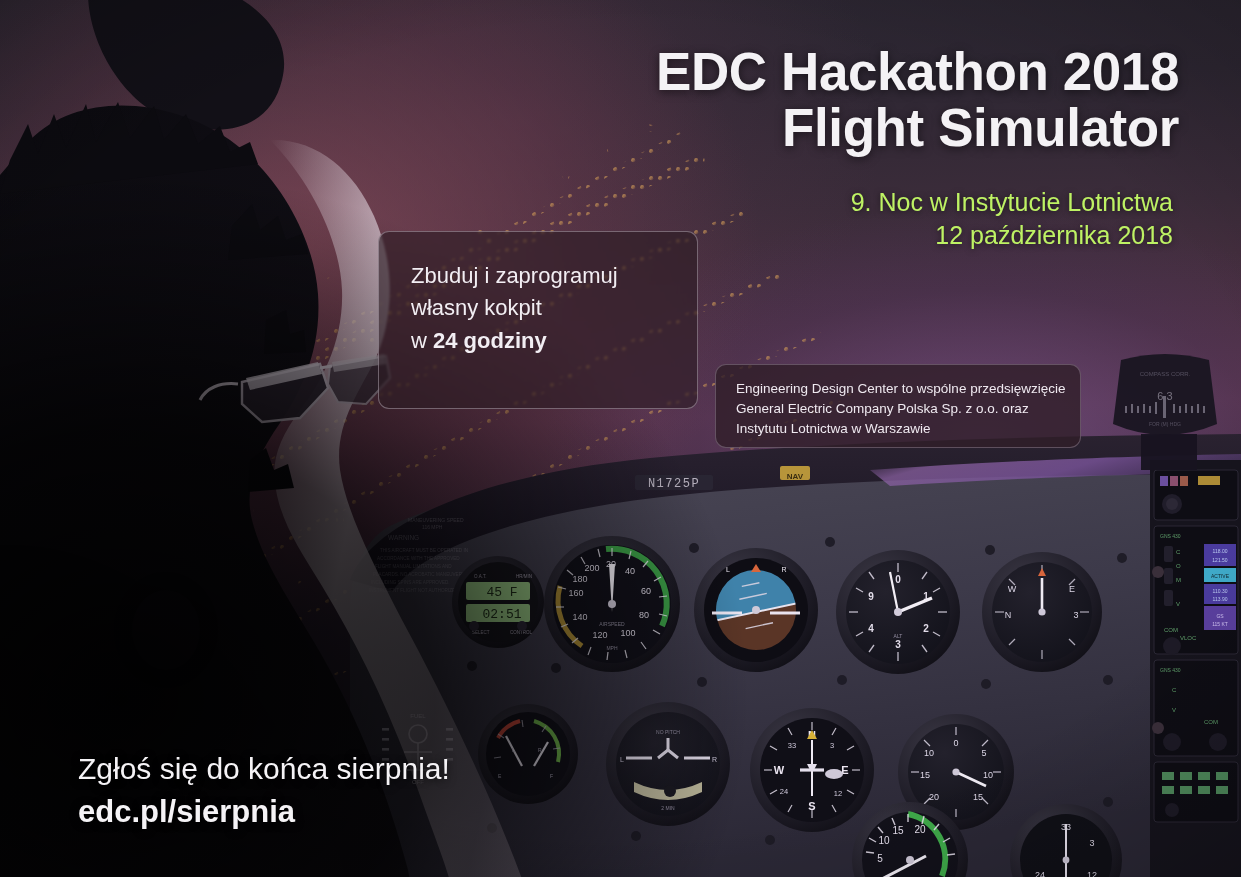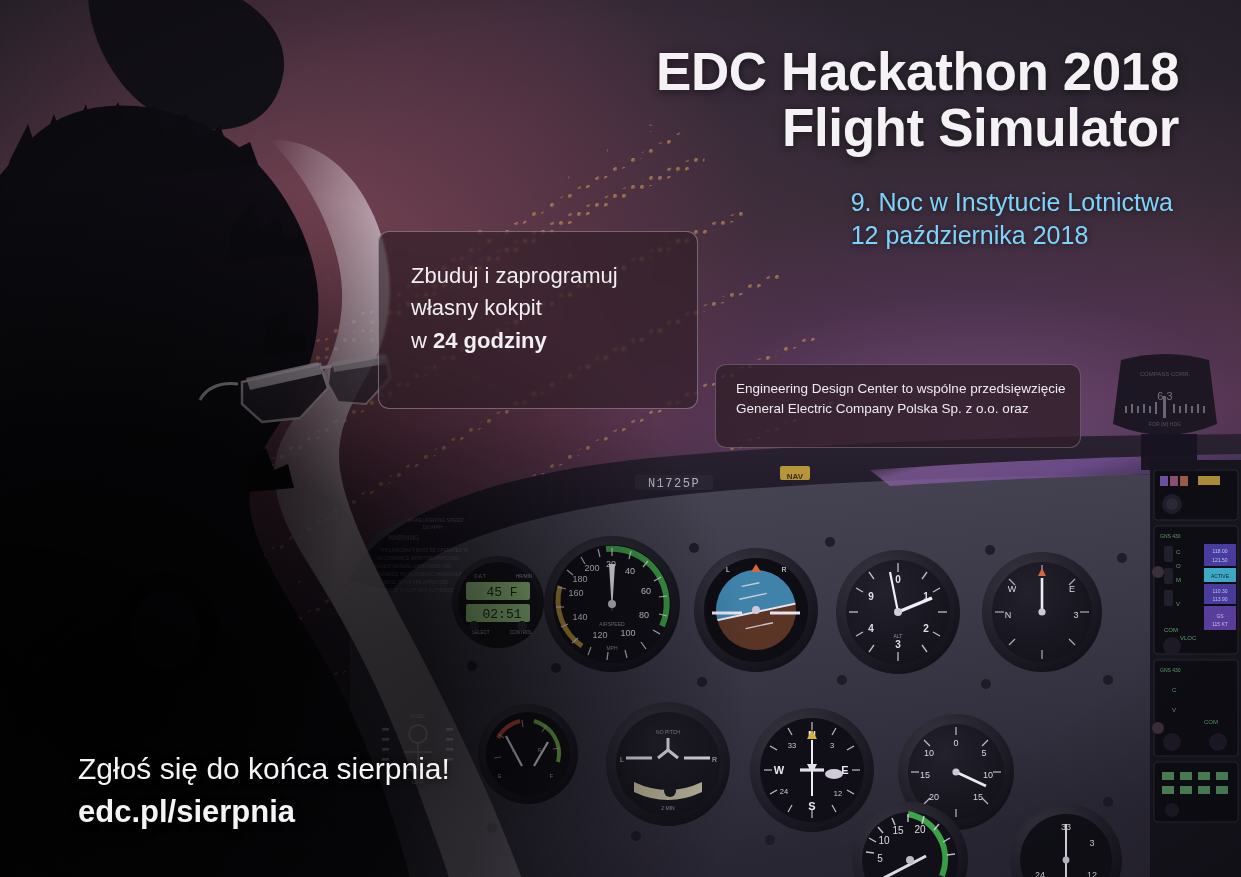--- a/index.html
+++ b/index.html
@@ -65,21 +65,22 @@
     font-size:53px;
     font-weight:bold;
     line-height:1.06;
     letter-spacing:-.4px;
     text-shadow:0 2px 10px rgba(0,0,0,.55);
   }
   .headline .l2{display:block;}
 
   .subhead{
     position:absolute;right:68px;top:186px;
-    color:#7dd3fc;
+    text-align:right;
+    color:#bef264;
     font-size:25px;
     line-height:1.33;
     font-weight:normal;
     text-shadow:0 1px 6px rgba(0,0,0,.55);
   }
   .subhead span{display:block;}
 
   .callout{
     position:absolute;left:378px;top:231px;
     width:320px;height:178px;
@@ -745,20 +746,21 @@
 
   <div class="callout">
     <div>Zbuduj i zaprogramuj</div>
     <div>własny kokpit</div>
     <div><span>w </span><b>24 godziny</b></div>
   </div>
 
   <div class="infobox">
     <span>Engineering Design Center to wspólne przedsięwzięcie</span>
     <span>General Electric Company Polska Sp. z o.o. oraz</span>
+    <span>Instytutu Lotnictwa w Warszawie</span>
   </div>
 
   <div class="cta">
     <div class="cta-line1">Zgłoś się do końca sierpnia!</div>
     <div class="cta-line2">edc.pl/sierpnia</div>
   </div>
 
 </div>
 
 </body></html>

